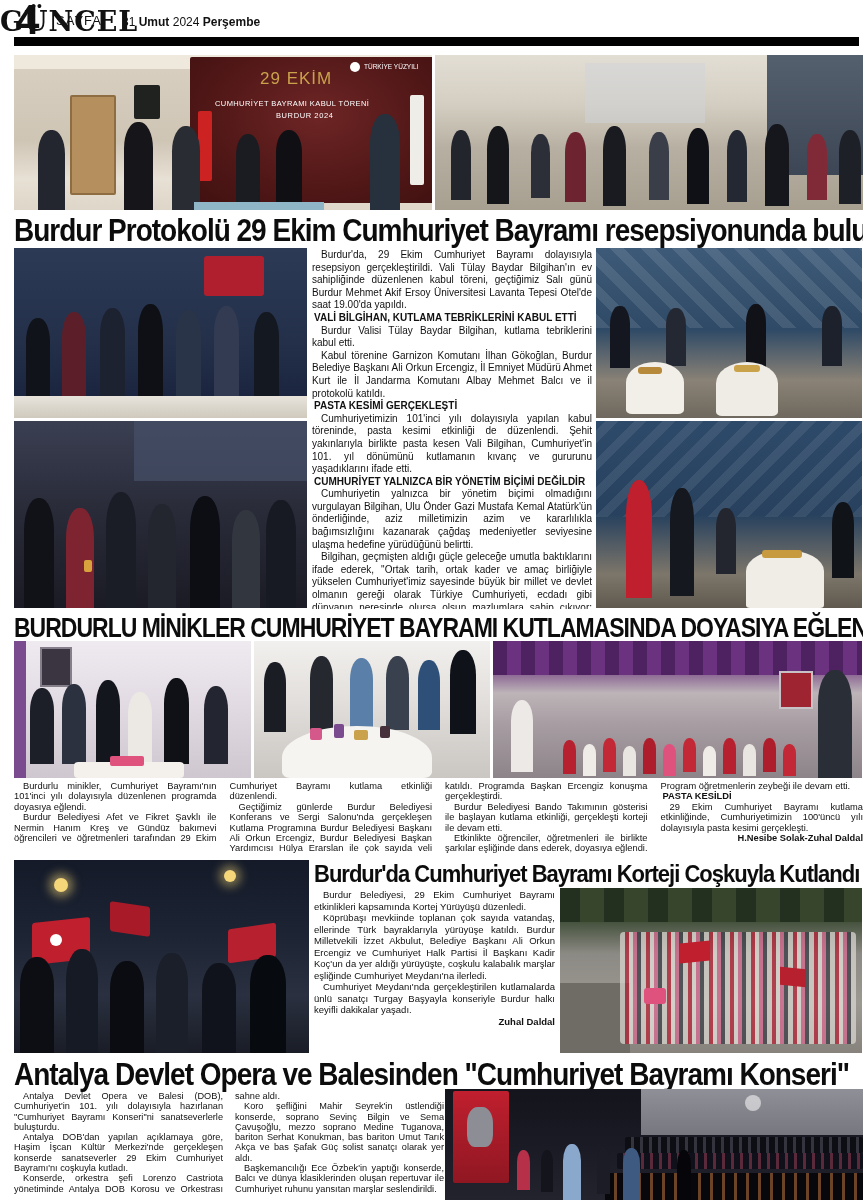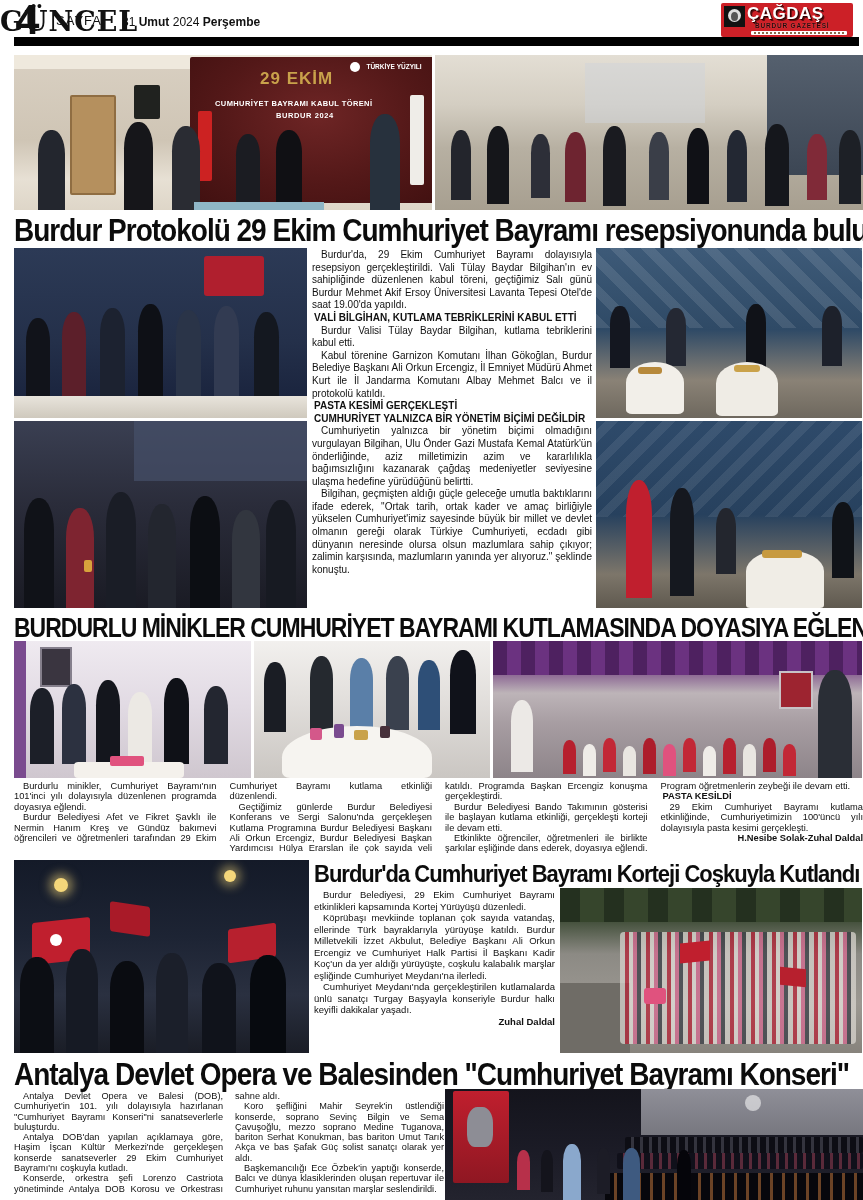--- a/index.html
+++ b/index.html
@@ -33,43 +33,36 @@
   .sub{margin:0;font-weight:bold;text-indent:2px;}
   .byline{margin:0;font-weight:bold;text-align:right;}
   .a1col{font-size:10px;line-height:12.6px;}
   .a2cols{font-size:9.3px;line-height:10.4px;column-count:4;column-gap:13px;}
   .a3col{font-size:9.5px;line-height:11.5px;}
   .a4cols{font-size:9.2px;line-height:10.3px;column-count:2;column-gap:12px;}
   
   .photo{position:absolute;overflow:hidden;background:#888;}
   .ph-el{position:absolute;}
   .fg{position:absolute;border-radius:46% 46% 0 0/30% 30% 0 0;}
-  .ph-txt{position:absolute;color:#fff;font-weight:bold;white-space:nowrap;text-align:center;}
+  .ph-txt{position:absolute;color:#fff;font-weight:normal;white-space:nowrap;}
 </style>
 </head>
 <body>
 
 <div class="page">
 
   <div class="hdr-pageno">4</div>
   <div class="hdr-sayfa">SAYFA</div>
   <div class="hdr-date">
     <span>31</span>
     <b>Umut</b>
     <span>2024</span>
     <b>Perşembe</b>
   </div>
   <div class="hdr-section">GÜNCEL</div>
-  <div class="logo">
-    <div class="logo-red"></div>
-    <div class="logo-emblem"></div>
-    <div class="logo-title">ÇAĞDAŞ</div>
-    <div class="logo-sub">BURDUR GAZETESİ</div>
-    <div class="logo-tagline"></div>
-  </div>
   <div class="black-bar"></div>
 
   <div class="photo" style="left:14px;top:55px;width:418px;height:155px;background:linear-gradient(180deg,#d9d0c2 0%,#cfc5b5 55%,#e7e0d4 80%,#ded6c8 100%);">
     <div class="ph-el" style="left:0;top:0;width:100%;height:14px;background:#efe9dd;"></div>
     <div class="ph-el" style="left:56px;top:40px;width:42px;height:96px;background:#b5905e;border:2px solid #8f6d42;border-radius:2px;"></div>
     <div class="ph-el" style="left:120px;top:30px;width:26px;height:34px;background:#20221f;border-radius:2px;"></div>
     <div class="ph-el" style="left:176px;top:2px;width:246px;height:146px;background:radial-gradient(ellipse at 52% 40%,#6e2525 0%,#531818 55%,#401010 100%);border-radius:2px;"></div>
     <div class="ph-txt" style="left:246px;top:14px;font-size:17px;color:#c9a24b;letter-spacing:1px;">29 EKİM</div>
     <div class="ph-txt" style="left:201px;top:44px;font-size:7.5px;letter-spacing:.4px;">CUMHURİYET BAYRAMI KABUL TÖRENİ</div>
     <div class="ph-txt" style="left:262px;top:56px;font-size:7.5px;letter-spacing:.6px;">BURDUR 2024</div>
@@ -127,20 +120,21 @@
     <div class="fg" style="left:252px;bottom:0;width:30px;height:108px;background:#171a22;"></div>
     <div class="ph-el" style="left:70px;bottom:36px;width:8px;height:12px;background:#d8a33c;border-radius:2px;"></div>
   </div>
 
   <div class="bodycol a1col" style="left:312px;top:249px;width:280px;height:360px;">
     <p class="bp">Burdur'da, 29 Ekim Cumhuriyet Bayramı dolayısıyla resepsiyon gerçekleştirildi. Vali Tülay Baydar Bilgihan'ın ev sahipliğinde düzenlenen kabul töreni, geçtiğimiz Salı günü Burdur Mehmet Akif Ersoy Üniversitesi Lavanta Tepesi Otel'de saat 19.00'da yapıldı.</p>
     <p class="sub">VALİ BİLGİHAN, KUTLAMA TEBRİKLERİNİ KABUL ETTİ</p>
     <p class="bp">Burdur Valisi Tülay Baydar Bilgihan, kutlama tebriklerini kabul etti.</p>
     <p class="bp">Kabul törenine Garnizon Komutanı İlhan Gökoğlan, Burdur Belediye Başkanı Ali Orkun Ercengiz, İl Emniyet Müdürü Ahmet Kurt ile İl Jandarma Komutanı Albay Mehmet Balcı ve il protokolü katıldı.</p>
     <p class="sub">PASTA KESİMİ GERÇEKLEŞTİ</p>
+    <p class="bp">Cumhuriyetimizin 101'inci yılı dolayısıyla yapılan kabul töreninde, pasta kesimi etkinliği de düzenlendi. Şehit yakınlarıyla birlikte pasta kesen Vali Bilgihan, Cumhuriyet'in 101. yıl dönümünü kutlamanın kıvanç ve gururunu yaşadıklarını ifade etti.</p>
     <p class="sub">CUMHURİYET YALNIZCA BİR YÖNETİM BİÇİMİ DEĞİLDİR</p>
     <p class="bp">Cumhuriyetin yalnızca bir yönetim biçimi olmadığını vurgulayan Bilgihan, Ulu Önder Gazi Mustafa Kemal Atatürk'ün önderliğinde, aziz milletimizin azim ve kararlılıkla bağımsızlığını kazanarak çağdaş medeniyetler seviyesine ulaşma hedefine yürüdüğünü belirtti.</p>
     <p class="bp">Bilgihan, geçmişten aldığı güçle geleceğe umutla baktıklarını ifade ederek, "Ortak tarih, ortak kader ve amaç birliğiyle yükselen Cumhuriyet'imiz sayesinde büyük bir millet ve devlet olmanın gereği olarak Türkiye Cumhuriyeti, ecdadı gibi dünyanın neresinde olursa olsun mazlumlara sahip çıkıyor; zalimin karşısında, mazlumların yanında yer alıyoruz." şeklinde konuştu.</p>
 
   </div>
 
   <div class="photo" style="left:596px;top:248px;width:266px;height:170px;background:linear-gradient(180deg,#3d5a78 0%,#2f4a66 48%,#8a8276 78%,#6e685e 100%);">
     <div class="ph-el" style="left:0;top:0;width:100%;height:80px;
          background:repeating-linear-gradient(45deg,rgba(255,255,255,.10) 0 10px,transparent 10px 22px);"></div>
     <div class="fg" style="left:14px;bottom:50px;width:20px;height:62px;background:#141720;"></div>

